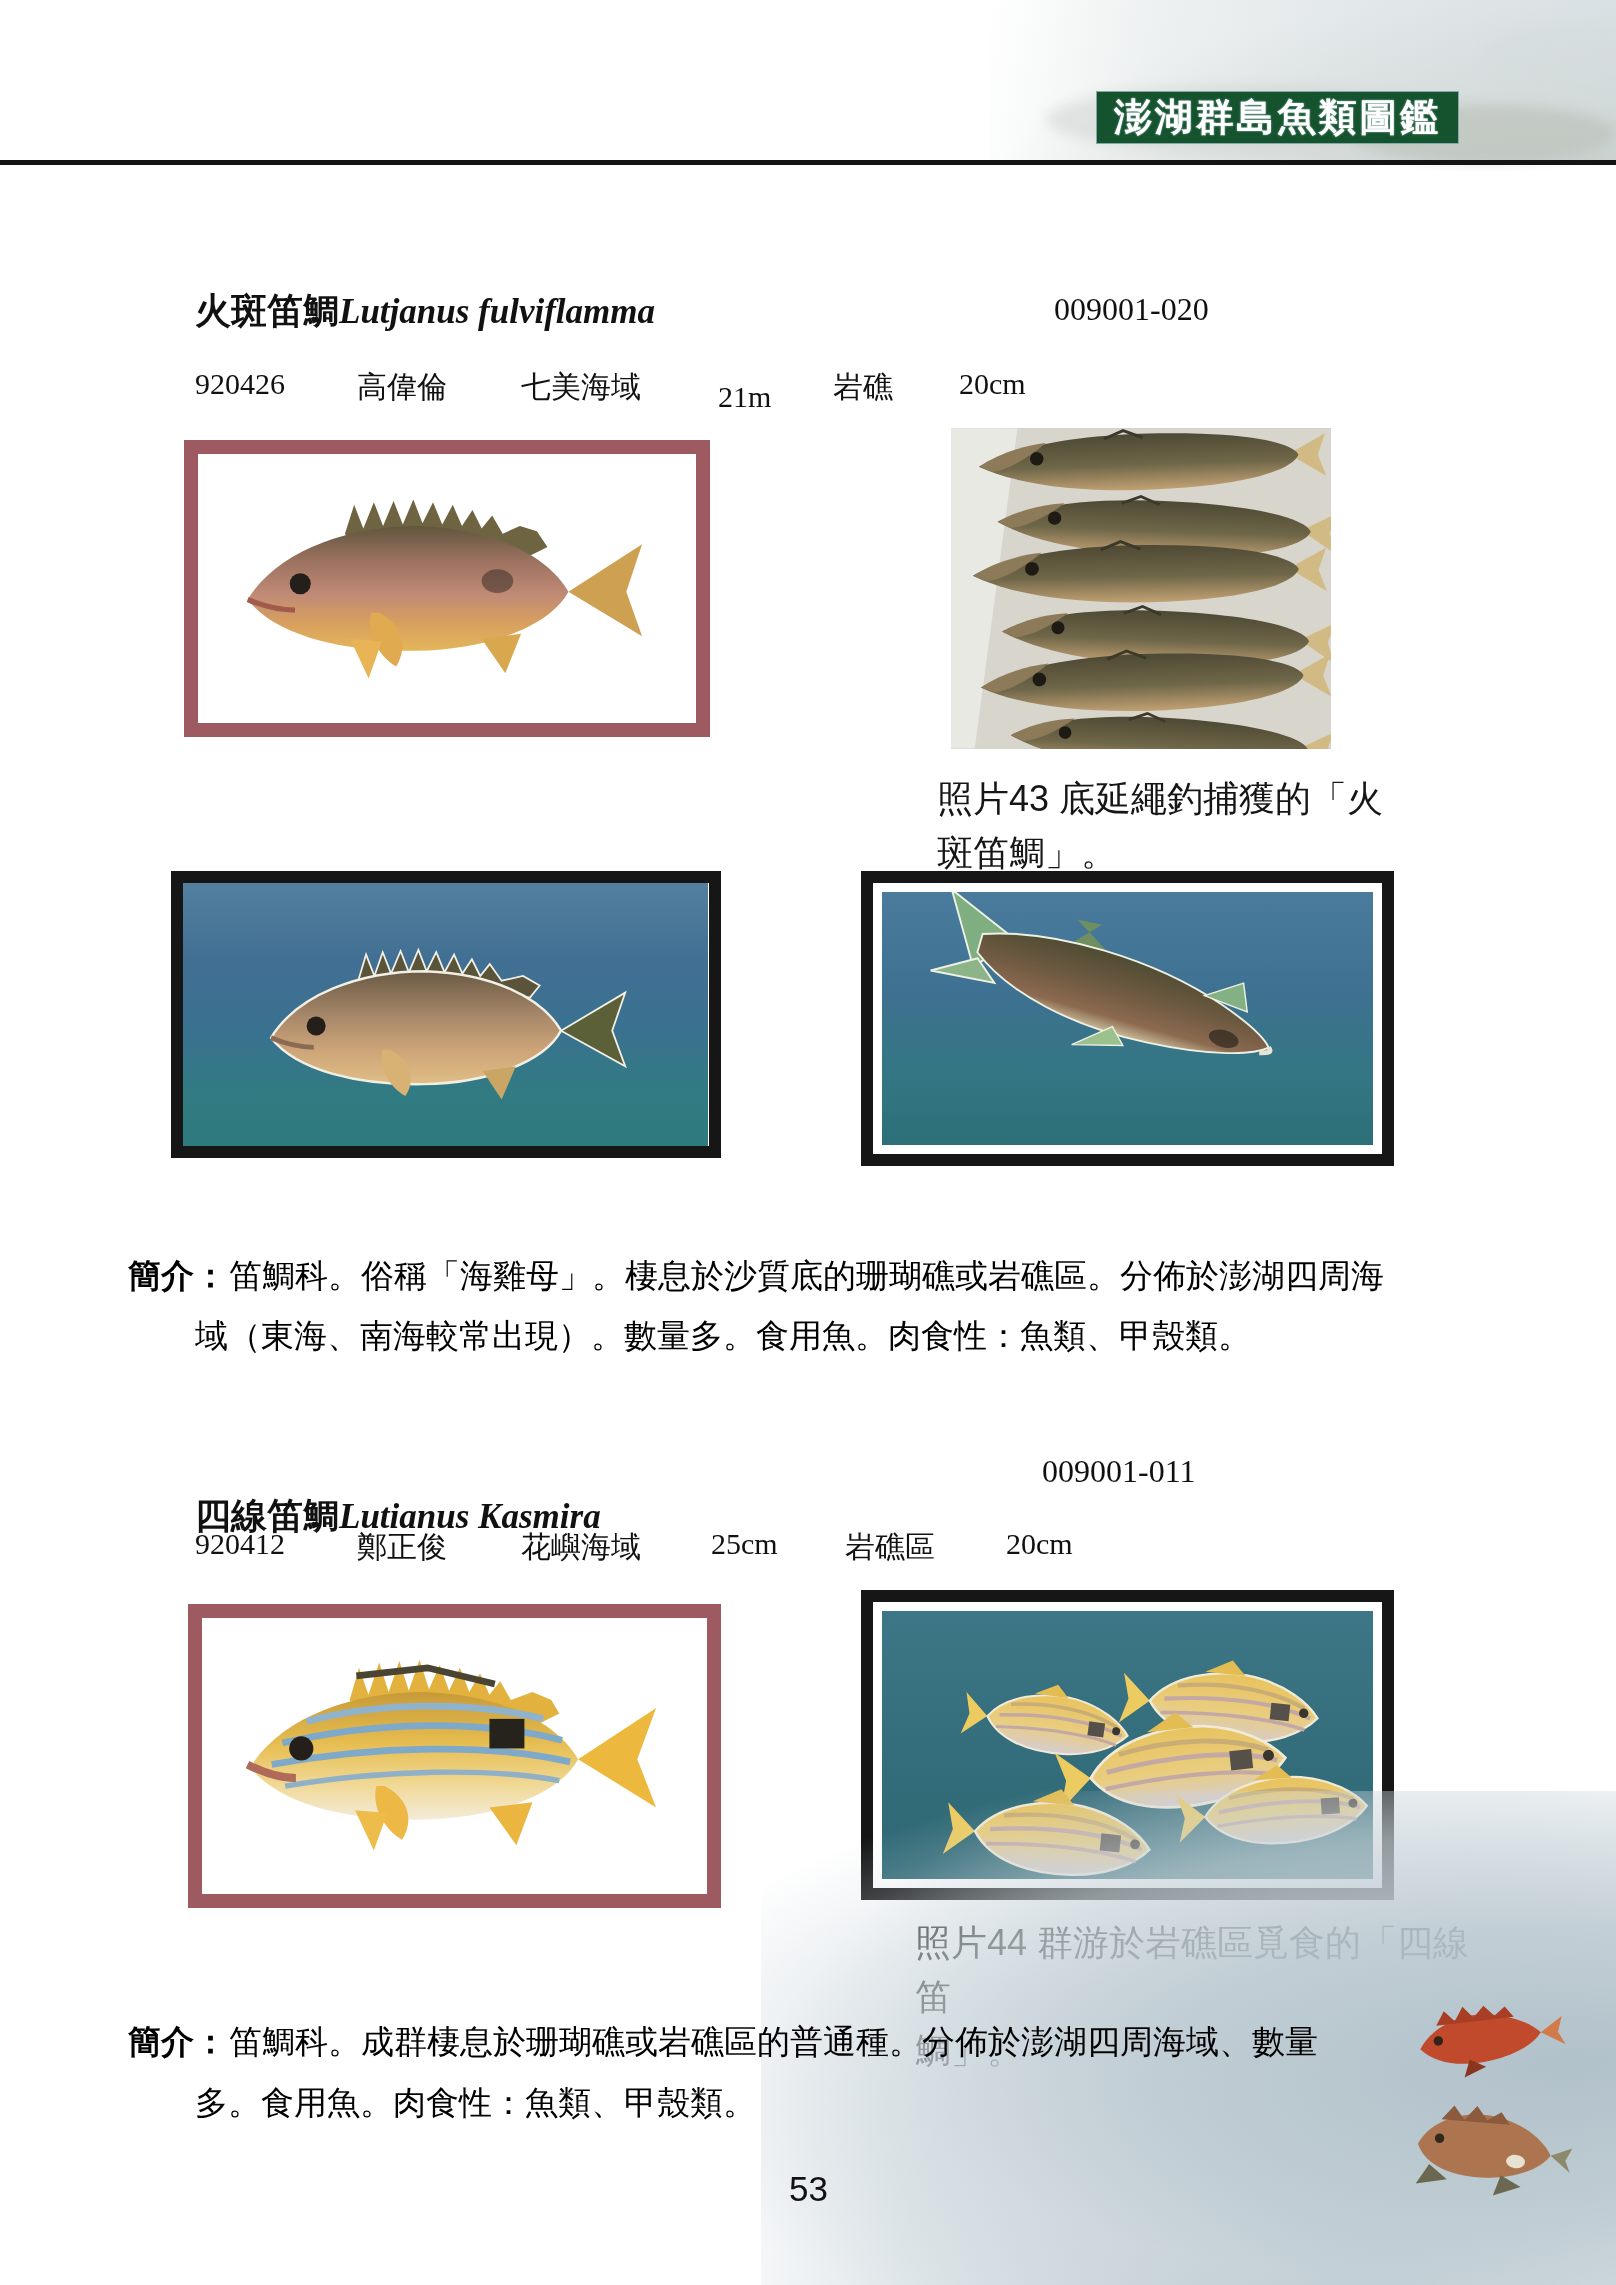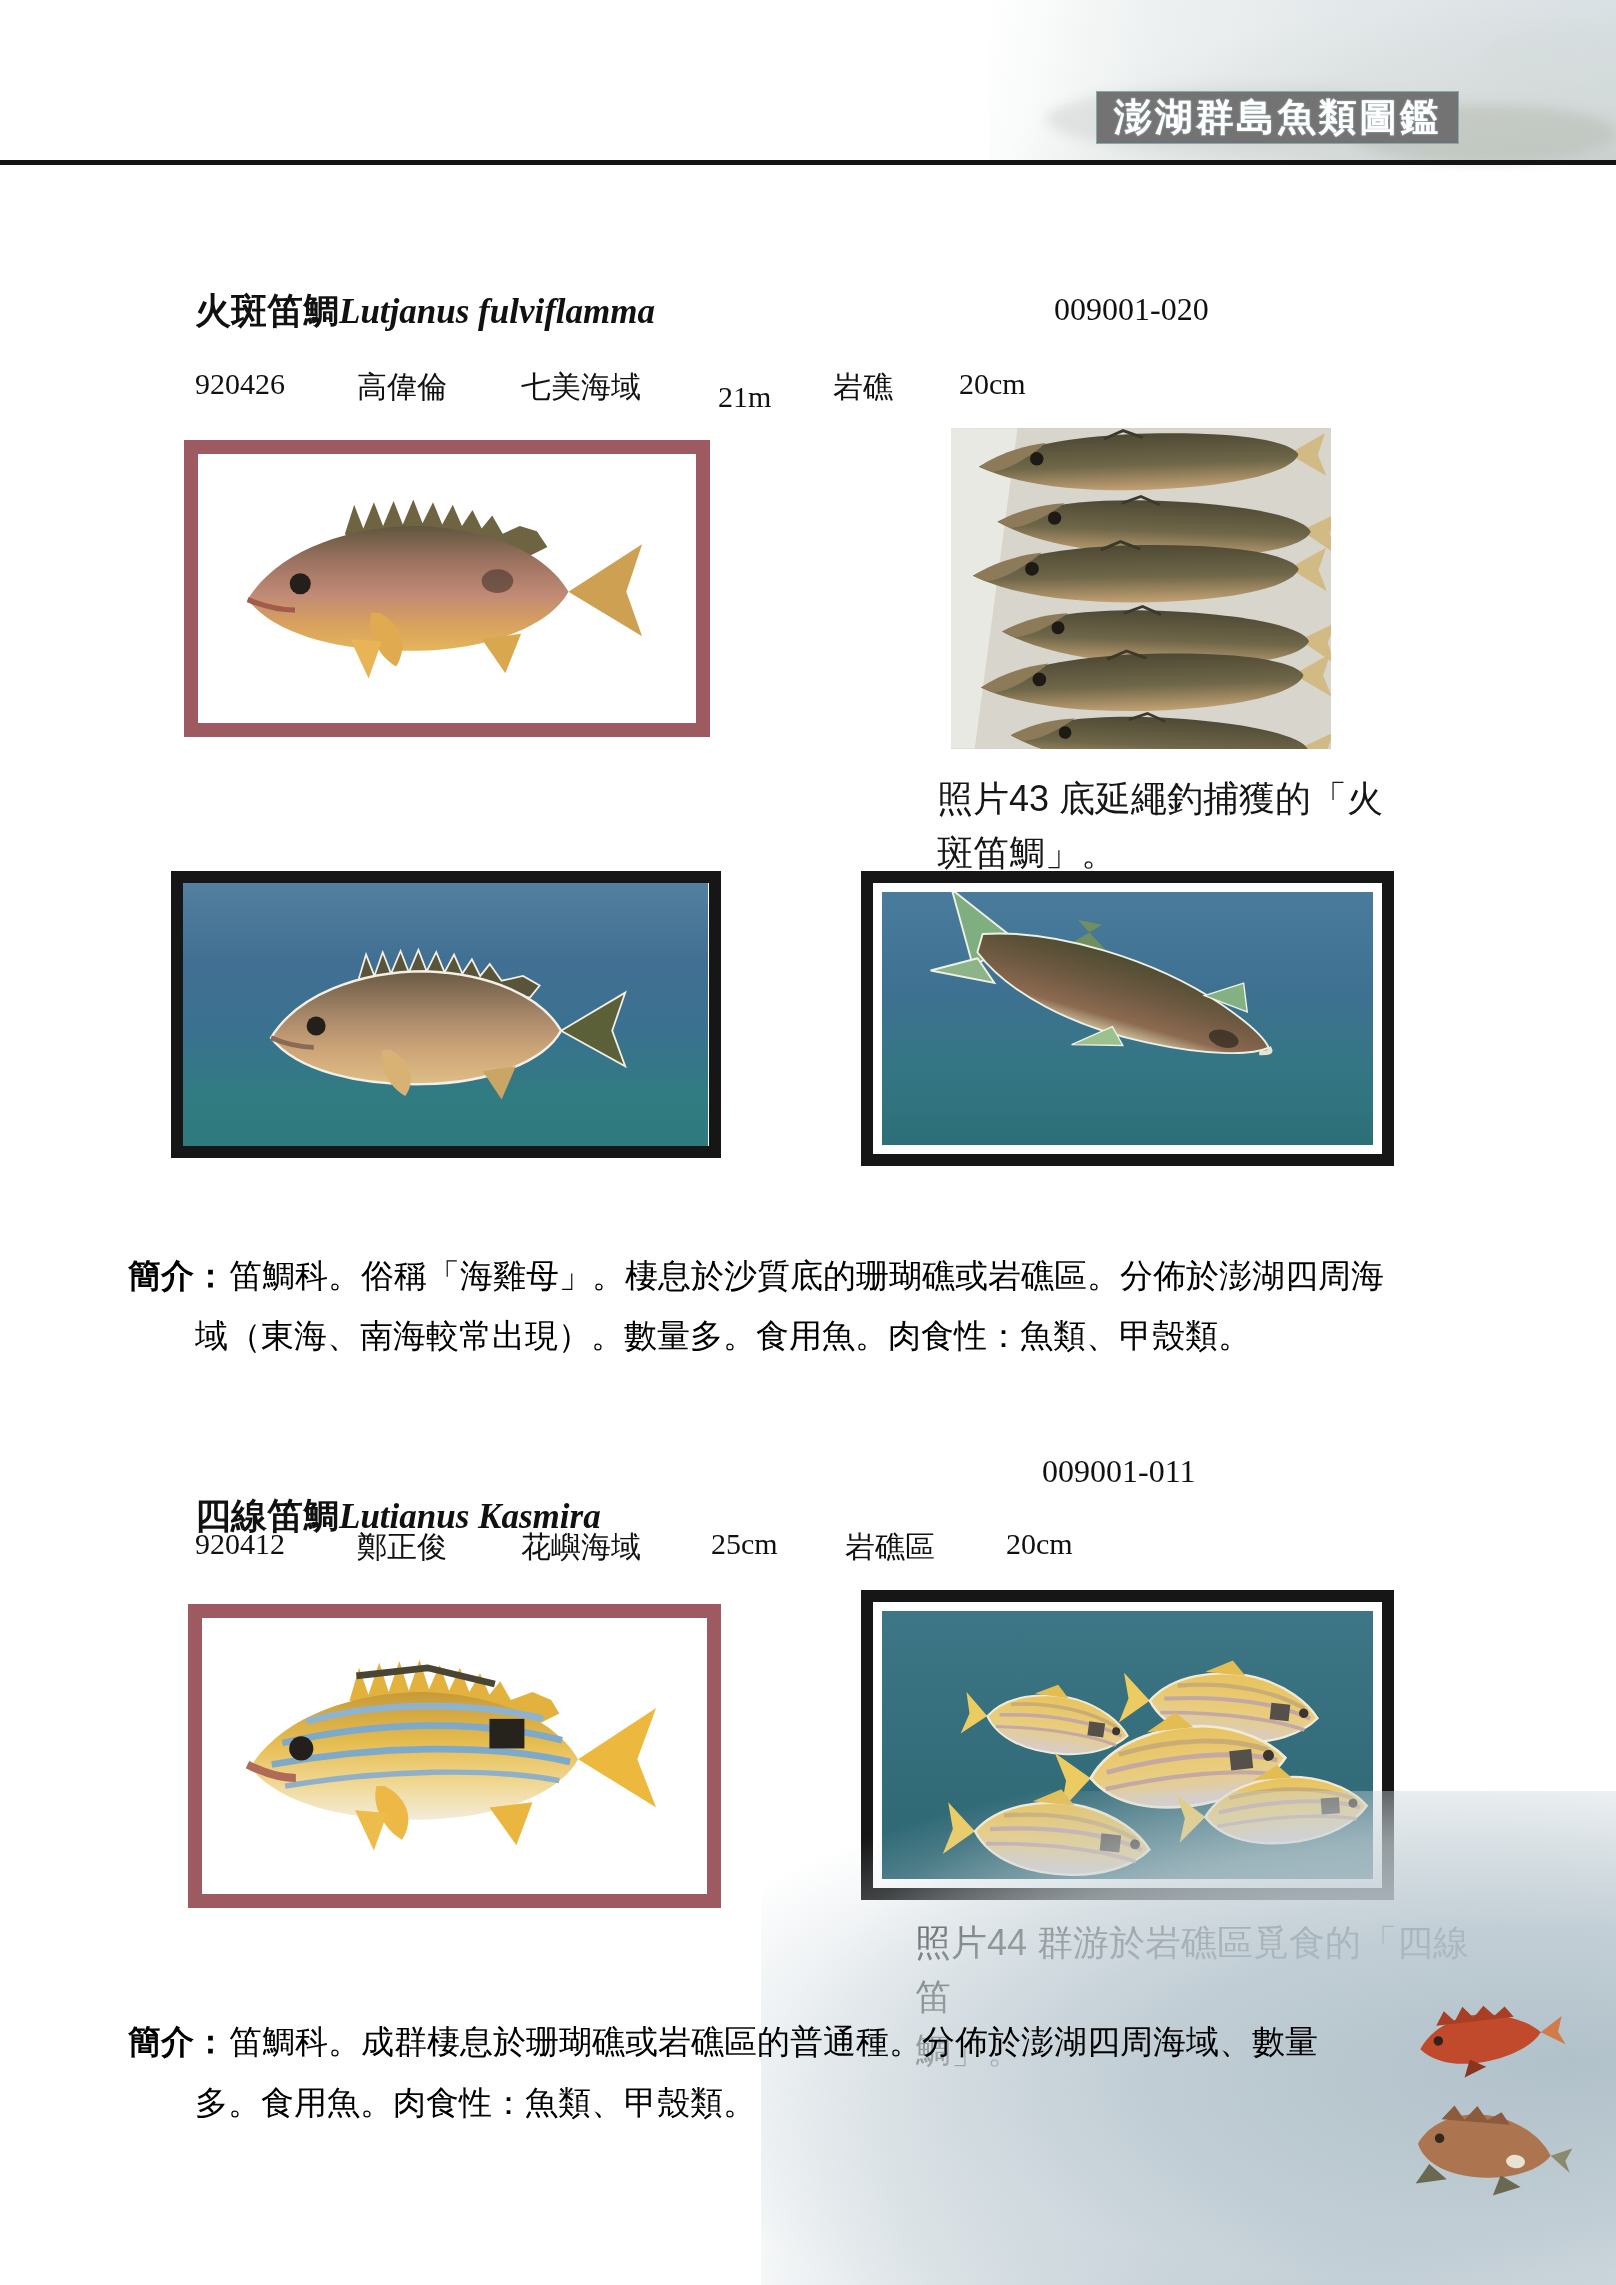--- a/index.html
+++ b/index.html
@@ -15,21 +15,21 @@
   
   .header-photo{
     position:absolute;left:989px;top:0;width:628px;height:160px;
     background:
       radial-gradient(ellipse at 85% 120%, rgba(176,186,178,.55) 0%, rgba(200,206,200,.35) 35%, rgba(230,234,234,0) 70%),
       linear-gradient(100deg, rgba(244,246,246,0) 0%, #eef1f1 25%, #e3e8ea 55%, #d8dfe2 100%);
   }
   .header-photo .blob{position:absolute;border-radius:50%;filter:blur(5.7px);}
   .banner{
     position:absolute;left:1096px;top:91px;width:363px;height:53px;
-    background:#737373;
+    background:#14532d;
     border:1.9px solid #86a9ad;
     box-sizing:border-box;
     display:flex;align-items:center;justify-content:center;
     font-family:"Liberation Sans","DejaVu Sans",sans-serif;
     font-weight:bold;font-size:38px;letter-spacing:2.9px;color:#ffffff;
     text-shadow:0 0 1.9px #bcd8dc;
     white-space:nowrap;
   }
   .header-rule{position:absolute;left:0;top:160px;width:1617px;height:4.8px;background:#141414;}
 
@@ -313,15 +313,16 @@
         <circle cx="30" cy="42" r="5" fill="#32281e"></circle>
       </g>
     </svg>
   </div>
 
   <div class="intro-line" style="left:195px;top:2081px;">多。食用魚。肉食性：魚類、甲殼類。</div>
   <div class="intro-line" style="left:128px;top:2020px;">
     <span class="intro-label">簡介：</span><span>笛鯛科。成群棲息於珊瑚礁或岩礁區的普通種。分佈於澎湖四周海域、數量</span>
   </div>
 
+  <div class="page-number">53</div>
 
 </div>
 
 
 </body></html>

